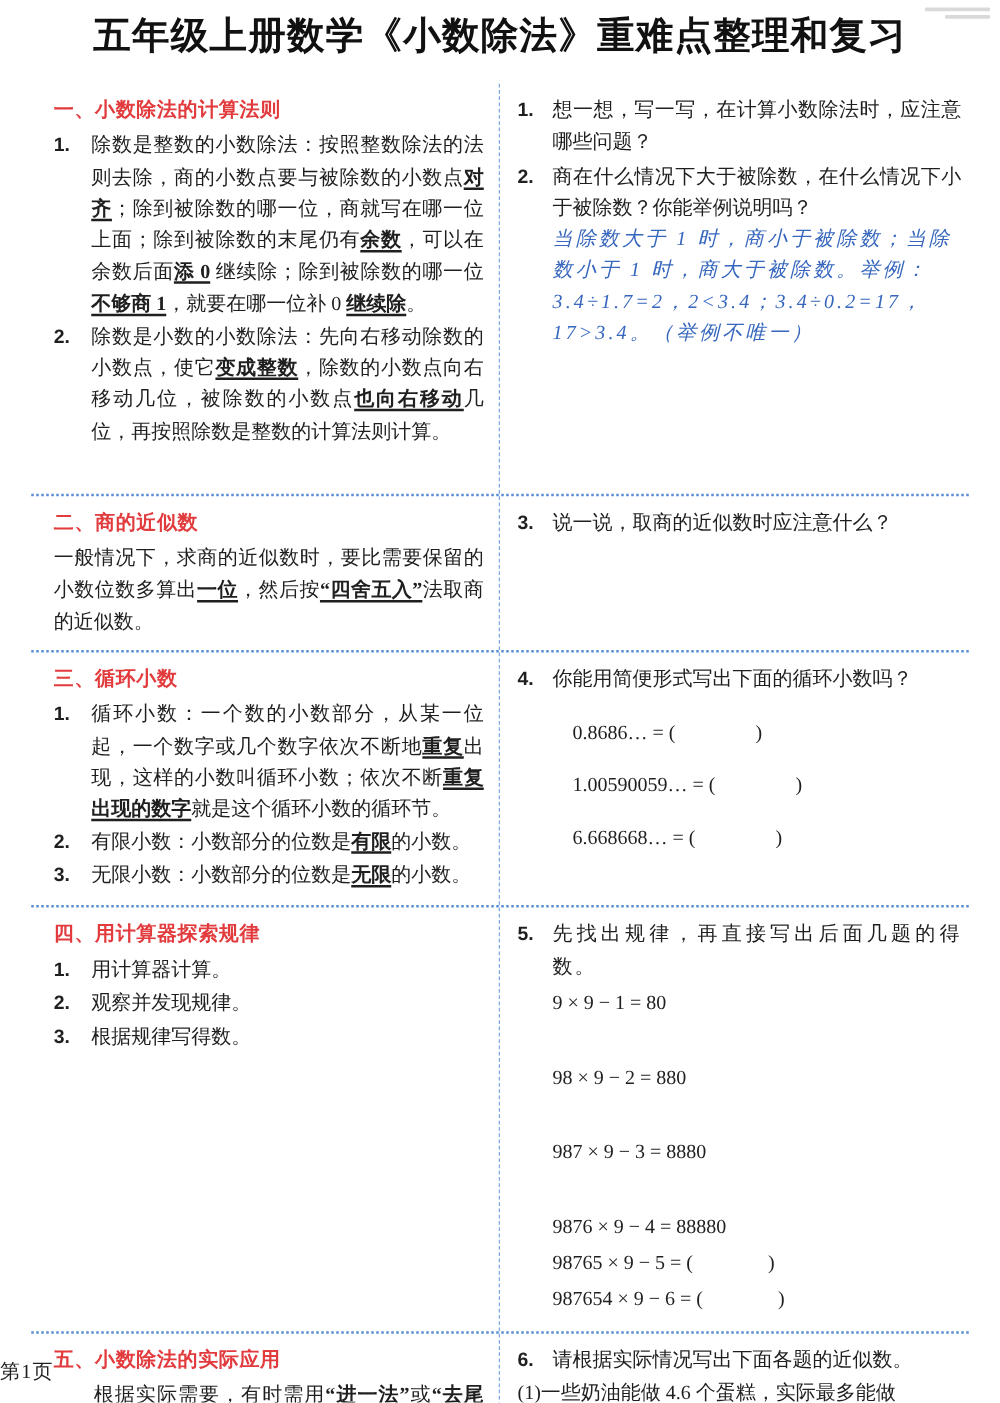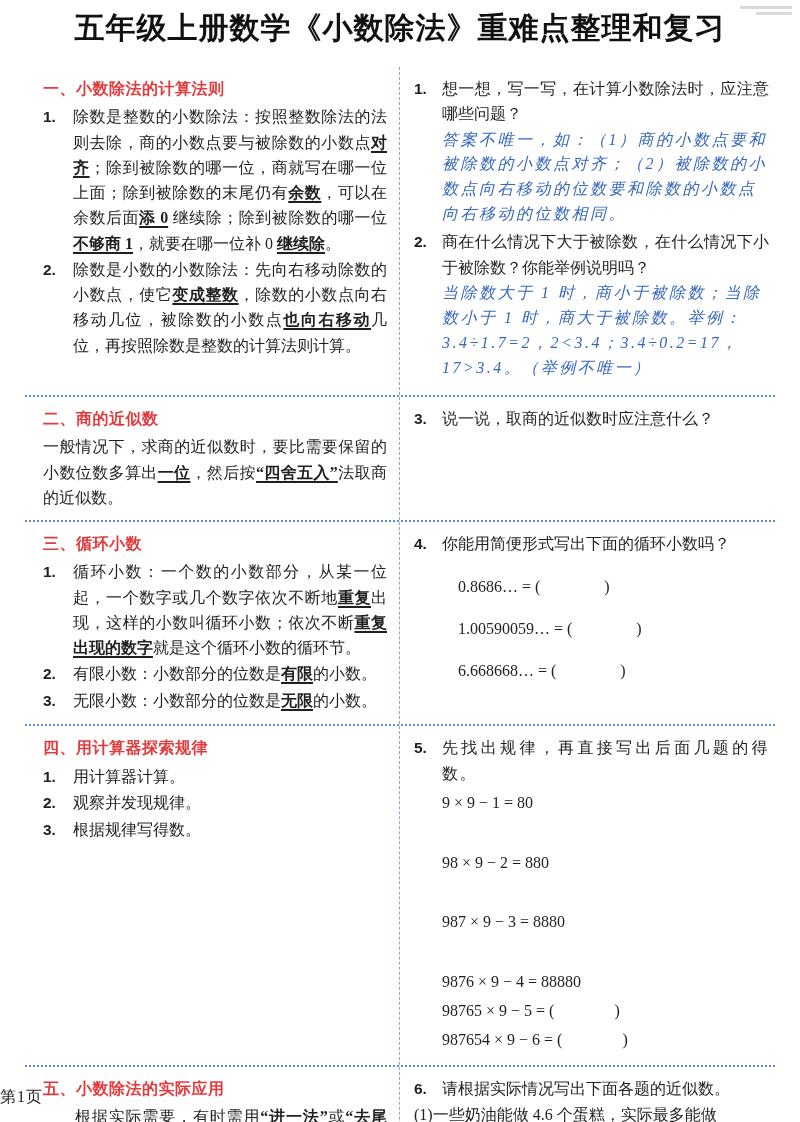--- a/index.html
+++ b/index.html
@@ -100,21 +100,20 @@
       <div class="item">
         <span class="num">2.</span>
         <span class="body"><span>除数是小数的小数除法：先向右移动除数的小数点，使它</span><span class="bu">变成整数</span><span>，除数的小数点向右移动几位，被除数的小数点</span><span class="bu">也向右移动</span><span>几位，再按照除数是整数的计算法则计算。</span></span>
       </div>
     </div>
     <div class="cell right">
       <div class="question">
         <span class="qnum">1.</span>
         <span class="qbody">想一想，写一写，在计算小数除法时，应注意哪些问题？</span>
       </div>
-      <div class="answer" style="margin-left:28px;">答案不唯一，如：（1）商的小数点要和被除数的小数点对齐；（2）被除数的小数点向右移动的位数要和除数的小数点向右移动的位数相同。</div>
       <div class="question" style="margin-top:2px;">
         <span class="qnum">2.</span>
         <span class="qbody">商在什么情况下大于被除数，在什么情况下小于被除数？你能举例说明吗？</span>
       </div>
       <div class="answer" style="margin-left:28px;">当除数大于 1 时，商小于被除数；当除数小于 1 时，商大于被除数。举例：3.4÷1.7=2，2&lt;3.4；3.4÷0.2=17，17&gt;3.4。（举例不唯一）</div>
     </div>
   </div>
 
   <div class="row r2">
     <div class="cell left">

